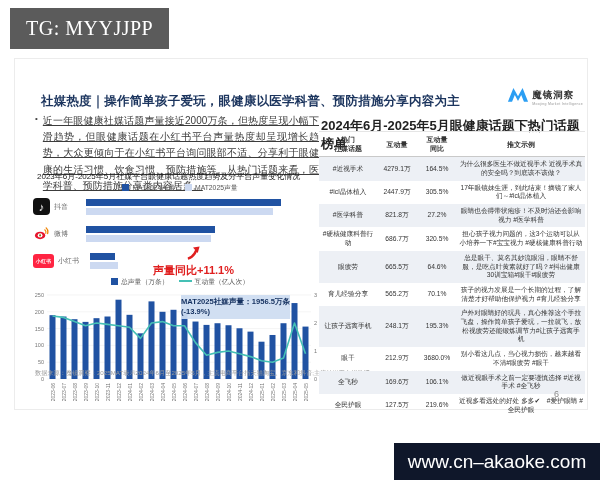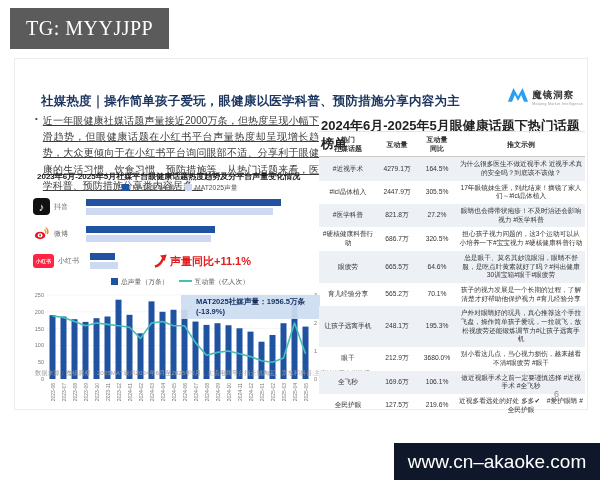--- a/index.html
+++ b/index.html
@@ -13,44 +13,44 @@
          border:1px solid #ececec;}
   .slide-title{position:absolute;left:26px;top:34px;width:470px;font-size:12.5px;font-weight:bold;
                color:#1c355e;letter-spacing:.2px;}
   .logo{position:absolute;right:4px;top:28px;display:flex;align-items:flex-end;gap:3px;}
   .logo-text b{display:block;font-size:9.5px;color:#333;letter-spacing:1px;}
   .logo-text i{display:block;font-style:normal;font-size:3.5px;color:#999;letter-spacing:.3px;}
   
   .bullet-row{position:absolute;left:20px;top:54px;width:284px;display:flex;gap:5px;}
   .bullet-dot{color:#444;font-size:8px;line-height:1.6;}
   .bullet-row p{margin:0;font-size:10px;line-height:1.62;color:#3c3c3c;text-align:justify;text-decoration:underline;}
-  .chart1-title{position:absolute;left:22px;top:112px;font-size:8px;font-weight:bold;color:#1a1a1a;}
+  .chart1-title{position:absolute;left:22px;top:112px;font-size:8px;font-weight:normal;color:#1a1a1a;}
   .legend1{position:absolute;left:22px;top:124px;width:286px;display:flex;justify-content:center;
            gap:10px;font-size:6.8px;color:#555;align-items:center;}
   .sw{display:inline-block;width:7px;height:7px;margin-right:3px;vertical-align:-1px;}
   #platformChart{position:absolute;left:18px;top:134px;width:292px;}
   .p-row{display:flex;align-items:center;height:27px;gap:4px;}
   .ic-dy{width:17px;height:17px;background:#111;border-radius:4px;color:#fff;font-size:11px;
          display:flex;align-items:center;justify-content:center;}
   .ic-wb{width:17px;height:17px;border-radius:4px;background:#fff;display:flex;align-items:center;justify-content:center;}
   .ic-xhs{width:21px;height:14px;background:#ff2442;border-radius:3px;color:#fff;font-size:5px;
           font-weight:bold;display:flex;align-items:center;justify-content:center;letter-spacing:.2px;}
   .p-label{width:28px;font-size:7px;color:#666;}
   .p-bars{display:flex;flex-direction:column;gap:2px;flex:1;}
   .p-bar{height:7px;}
   .p-bar.dark{background:#2052a2;}
   .p-bar.light{background:#ccd9f1;}
   .p-note{display:flex;align-items:center;gap:2px;position:absolute;left:120px;margin-top:1px;
-          color:#e01f1f;font-weight:bold;font-size:11px;white-space:nowrap;}
+          color:#e01f1f;font-weight:bold;font-size:11px;white-space:nowrap;flex-direction:column;}
   .legend2{position:absolute;left:22px;top:218px;width:286px;display:flex;justify-content:center;
            gap:10px;font-size:6.8px;color:#555;align-items:center;}
   .line-sw{display:inline-block;width:13px;height:2px;background:#45c0b5;margin-right:3px;vertical-align:2px;}
   #comboWrap{position:absolute;left:14px;top:228px;width:300px;height:128px;}
   .combo-note{position:absolute;left:152px;top:8px;background:rgba(206,221,241,.93);
-              padding:2px 15px;font-size:7.6px;font-weight:bold;color:#14305f;white-space:pre-line;line-height:1.3;}
+              padding:2px 0;font-size:7.6px;font-weight:bold;color:#14305f;white-space:pre-line;line-height:1.3;}
   .footnote{position:absolute;left:20px;top:310px;width:338px;font-size:6.2px;color:#999;
             white-space:nowrap;overflow:hidden;}
   
   .table-title{position:absolute;left:306px;top:58px;font-size:13px;font-weight:bold;color:#222;}
   #topicTable{position:absolute;left:304px;top:72px;width:266px;}
   .t-row{display:grid;grid-template-columns:58px 40px 40px 1fr;align-items:center;}
   .t-head{font-weight:bold;color:#222;border-bottom:1px solid #c9c9c9;border-top:1px solid #e5e5e5;}
   .t-cell{font-size:6.7px;line-height:1.3;text-align:center;padding:3px 2px;color:#333;white-space:pre-line;}
   .t-head .t-cell{font-size:7px;}
   .t-row.alt{background:#edf0f5;}

